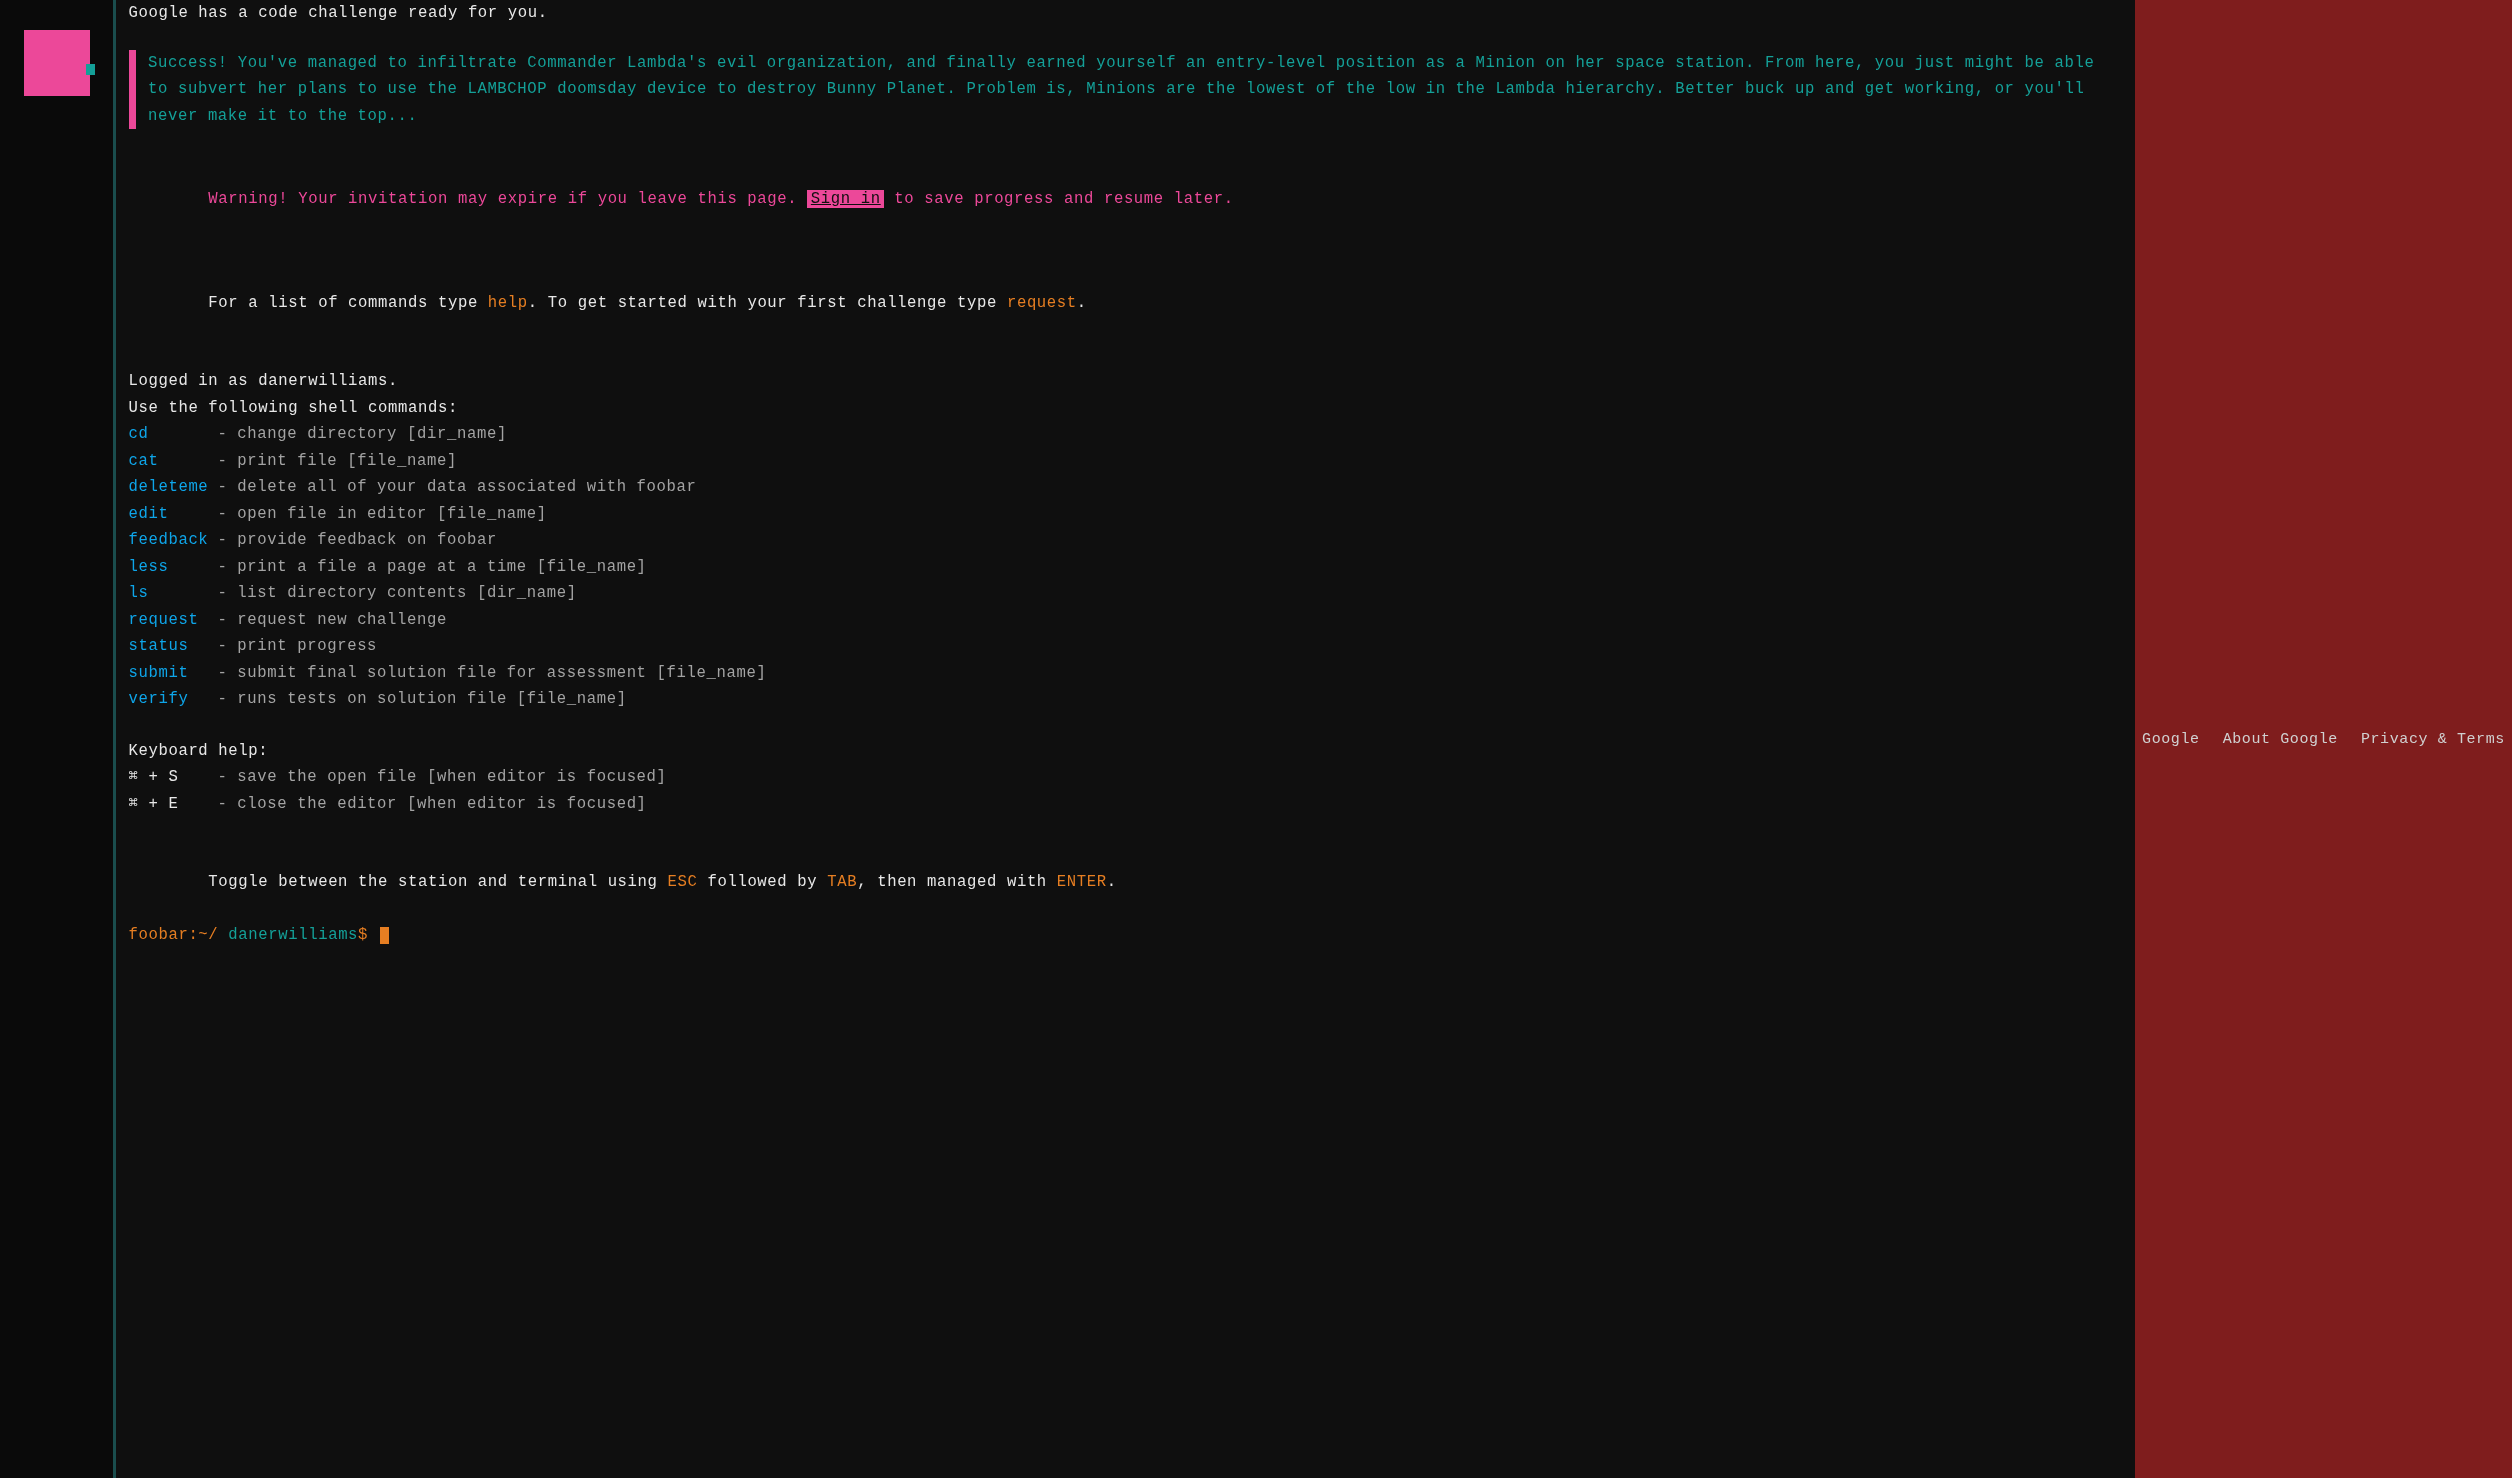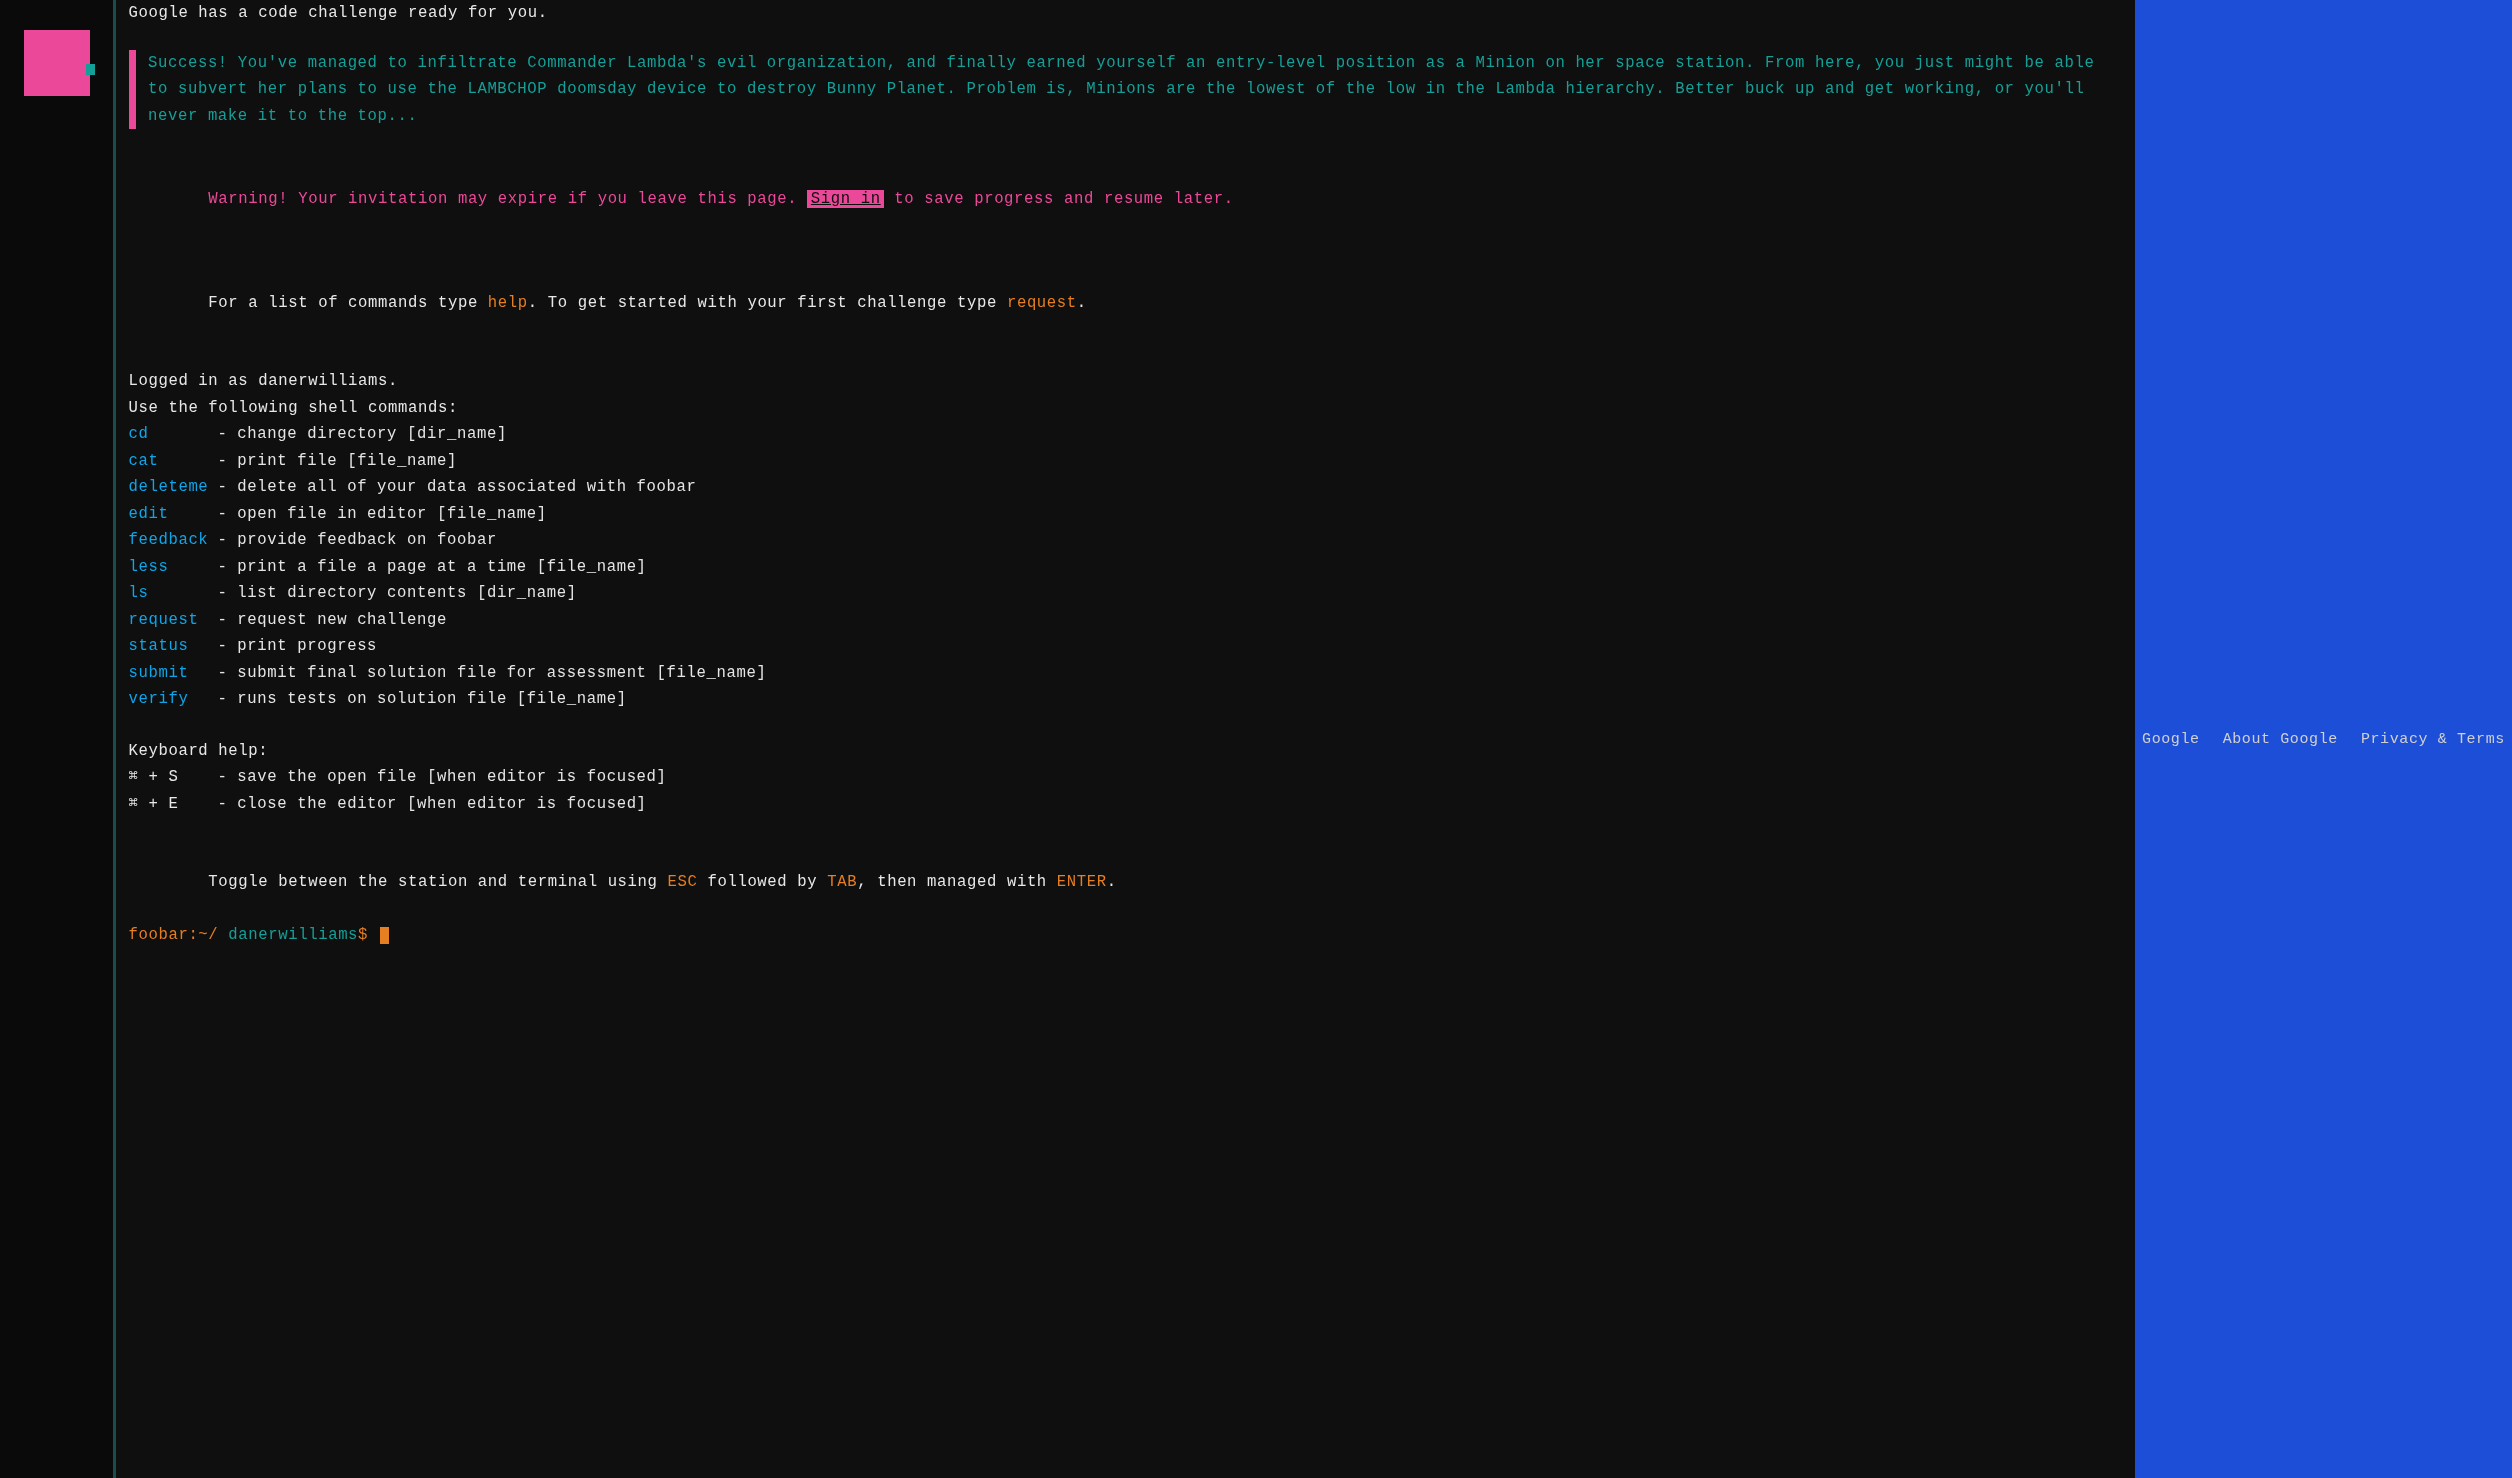--- a/index.html
+++ b/index.html
@@ -57,33 +57,33 @@
     color: #0f0f0f;
     padding: 0 3.6px;
     text-decoration: underline;
     cursor: pointer;
   }
   .warning-line { margin-bottom: 25px; }
   .mb { margin-bottom: 25px; }
 
   .cmd-row { display: flex; }
   .cmd-name { width: 9.5ch; color: #0ea5e9; flex: 0 0 auto; }
-  .cmd-desc { color: #e5e5e5; }
+  .cmd-desc { color: #a3a3a3; }
 
   .prompt-line { white-space: pre; }
   .cursor {
     display: inline-block;
     width: 9px; height: 17px;
     background: #e67e22;
     vertical-align: text-bottom;
     margin-left: 1.8px;
   }
 
   .footer {
-    background: #1d4ed8;
+    background: #7f1d1d;
     color: #d0d0d0;
     display: flex;
     align-items: center;
     gap: 23px;
     padding: 11.6px 7.1px;
     font-size: 15px;
     letter-spacing: 0.04em;
   }
   .footer span { cursor: pointer; }
 </style>

